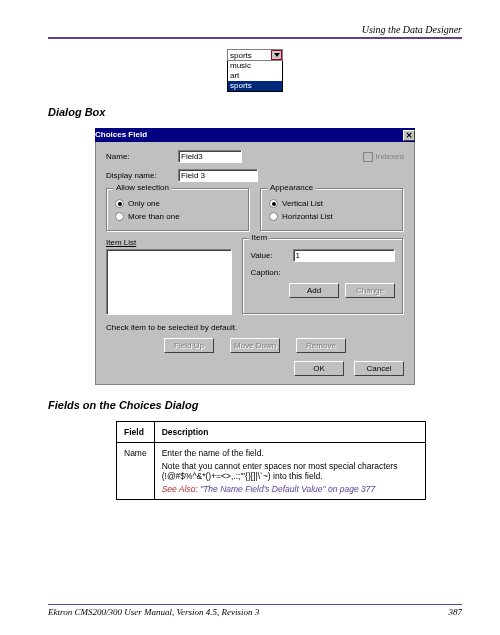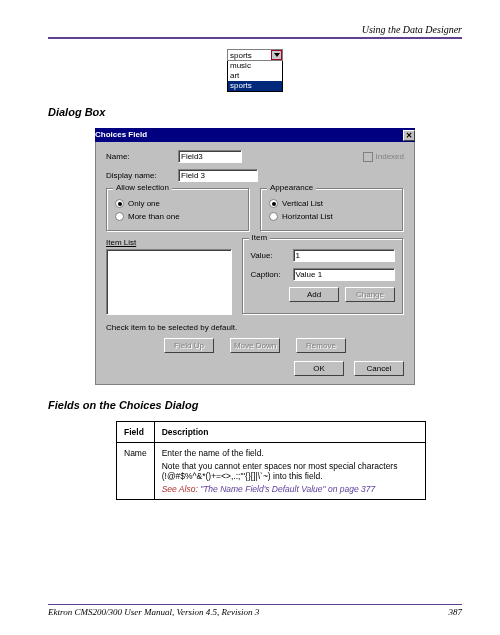--- a/index.html
+++ b/index.html
@@ -372,21 +372,20 @@
           <div class="itemlist"></div>
         </div>
         <div class="item-grp">
           <span class="legend">Item</span>
           <div class="item-row">
             <span class="lbl2">Value:</span>
             <span class="txt">1</span>
           </div>
           <div class="item-row">
             <span class="lbl2">Caption:</span>
-            <span class="txt">Value 1</span>
           </div>
           <div class="btns">
             <span class="btn3d">Add</span>
             <span class="btn3d disabled">Change</span>
           </div>
         </div>
       </div>
 
       <div class="hint">Check item to be selected by default.</div>
 

